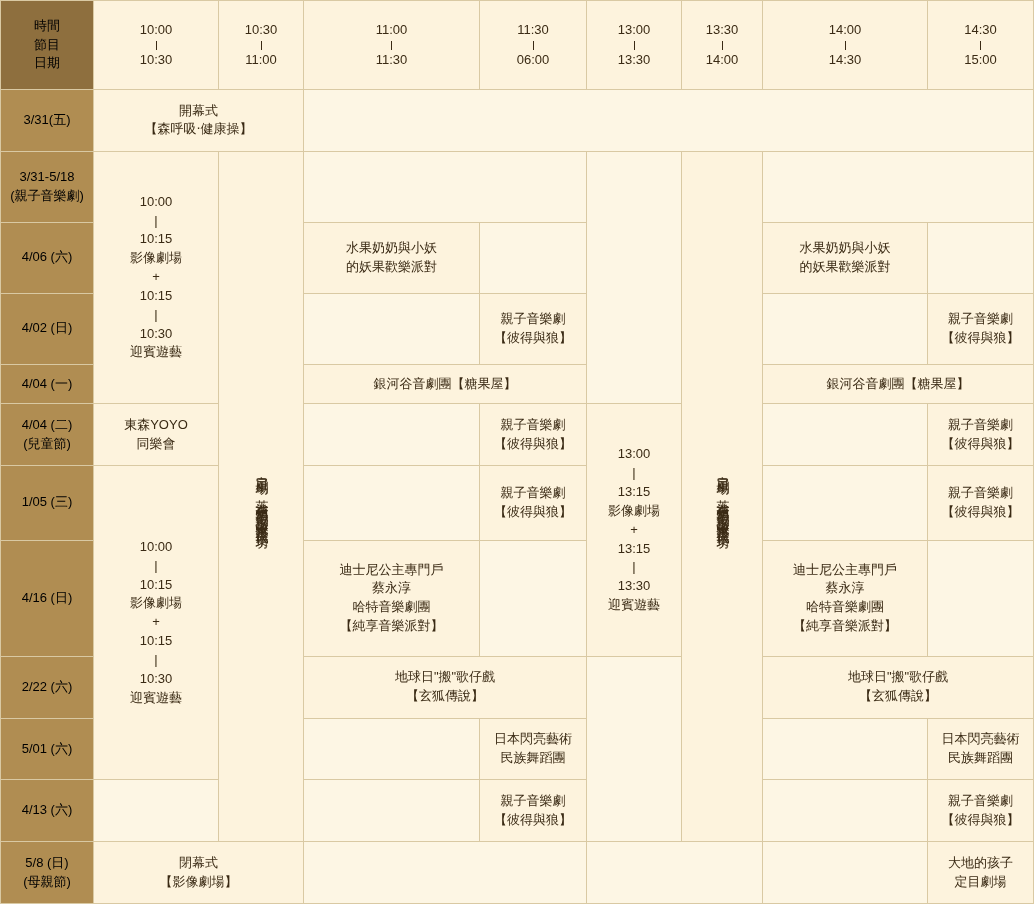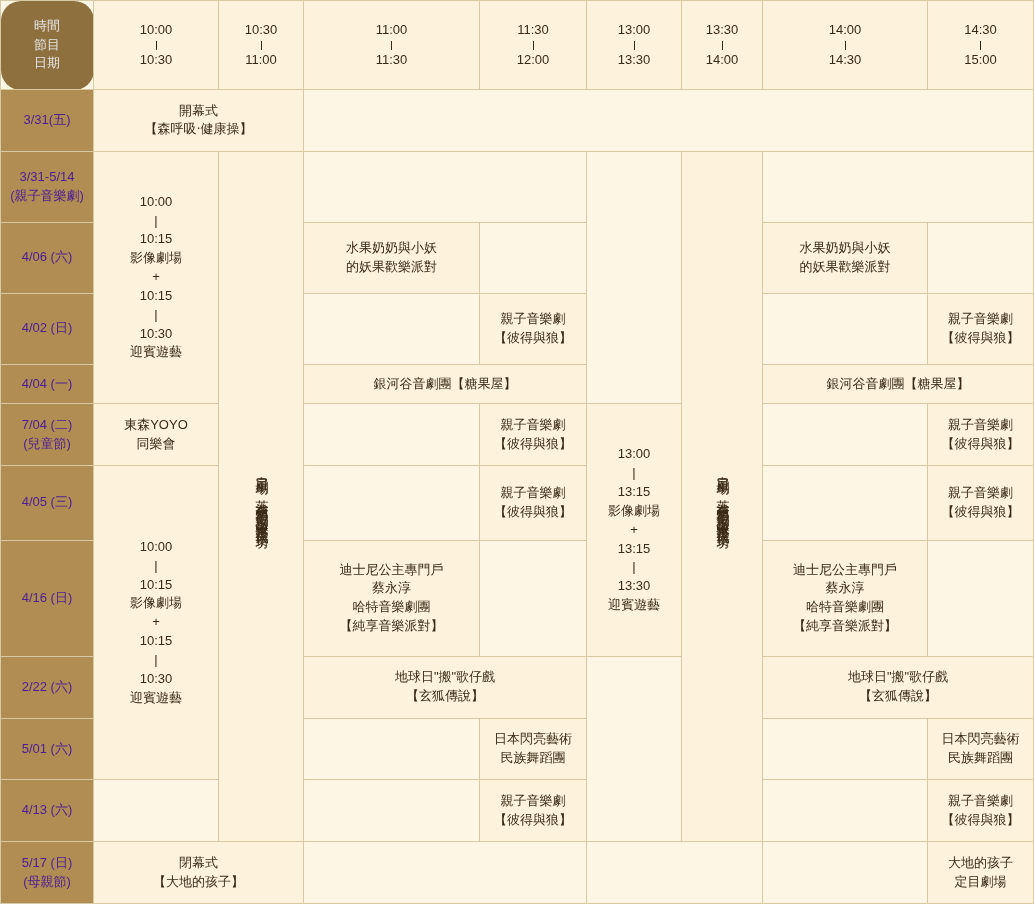--- a/index.html
+++ b/index.html
@@ -25,35 +25,34 @@
     padding: 2px 3px;
     font-size: 13px;
     line-height: 1.45;
     text-align: center;
     vertical-align: middle;
     font-weight: normal;
   }
   
   .hdr-corner {
     background: #8e6f3e;
-    color: #e5e5e5;
+    color: #000000;
     font-size: 13px;
     line-height: 1.5;
     width: 86px;
-    border-radius: 20px;
   }
   .hdr-time {
     background: #fdf3dd;
     color: #3a2a14;
     font-size: 13.5px;
     line-height: 1.6;
   }
   .datecell {
     background: #b08d52;
-    color: #4c1d95;
+    color: #000000;
     font-size: 13px;
     line-height: 1.45;
     width: 86px;
   }
   .ev {
     background: #fdf3dd;
   }
   .blank {
     background: #fdf6e4;
     border: 1px solid #d9c9a3;
@@ -115,21 +114,21 @@
       <span class="multiline">
         <span>11:00</span>
         <span class="bar"></span>
         <span>11:30</span>
       </span>
     </th>
     <th class="hdr-time" style="width:100px">
       <span class="multiline">
         <span>11:30</span>
         <span class="bar"></span>
-        <span>12:00</span>
+        <span>06:00</span>
       </span>
     </th>
     <th class="hdr-time" style="width:88px">
       <span class="multiline">
         <span>13:00</span>
         <span class="bar"></span>
         <span>13:30</span>
       </span>
     </th>
     <th class="hdr-time" style="width:74px">
@@ -164,21 +163,21 @@
         <span>開幕式</span>
         <span>【森呼吸‧健康操】</span>
       </span>
     </td>
     <td class="blank" colspan="6"></td>
   </tr>
 
   <tr>
     <td class="datecell">
       <span class="multiline">
-        <span>3/31-5/14</span>
+        <span>3/31-5/18</span>
         <span>(親子音樂劇)</span>
       </span>
     </td>
 
     <td class="ev" rowspan="4">
       <span class="multiline">
         <span>10:00</span>
         <span>|</span>
         <span>10:15</span>
         <span>影像劇場</span>
@@ -251,21 +250,21 @@
       <span>銀河谷音劇團【糖果屋】</span>
     </td>
     <td class="ev" colspan="2">
       <span>銀河谷音劇團【糖果屋】</span>
     </td>
   </tr>
 
   <tr>
     <td class="datecell">
       <span class="multiline">
-        <span>7/04 (二)</span>
+        <span>4/04 (二)</span>
         <span>(兒童節)</span>
       </span>
     </td>
     <td class="ev">
       <span class="multiline">
         <span>東森YOYO</span>
         <span>同樂會</span>
       </span>
     </td>
     <td class="blank"></td>
@@ -293,21 +292,21 @@
     <td class="ev">
       <span class="multiline">
         <span>親子音樂劇</span>
         <span>【彼得與狼】</span>
       </span>
     </td>
   </tr>
 
   <tr>
     <td class="datecell">
-      <span>4/05 (三)</span>
+      <span>1/05 (三)</span>
     </td>
 
     <td class="ev" rowspan="4">
       <span class="multiline">
         <span>10:00</span>
         <span>|</span>
         <span>10:15</span>
         <span>影像劇場</span>
         <span>+</span>
         <span>10:15</span>
@@ -412,28 +411,28 @@
       <span class="multiline">
         <span>親子音樂劇</span>
         <span>【彼得與狼】</span>
       </span>
     </td>
   </tr>
 
   <tr>
     <td class="datecell">
       <span class="multiline">
-        <span>5/17 (日)</span>
+        <span>5/8 (日)</span>
         <span>(母親節)</span>
       </span>
     </td>
     <td class="ev" colspan="2">
       <span class="multiline">
         <span>閉幕式</span>
-        <span>【大地的孩子】</span>
+        <span>【影像劇場】</span>
       </span>
     </td>
     <td class="blank" colspan="2"></td>
     <td class="blank" colspan="2"></td>
     <td class="blank"></td>
     <td class="ev">
       <span class="multiline">
         <span>大地的孩子</span>
         <span>定目劇場</span>
       </span>

